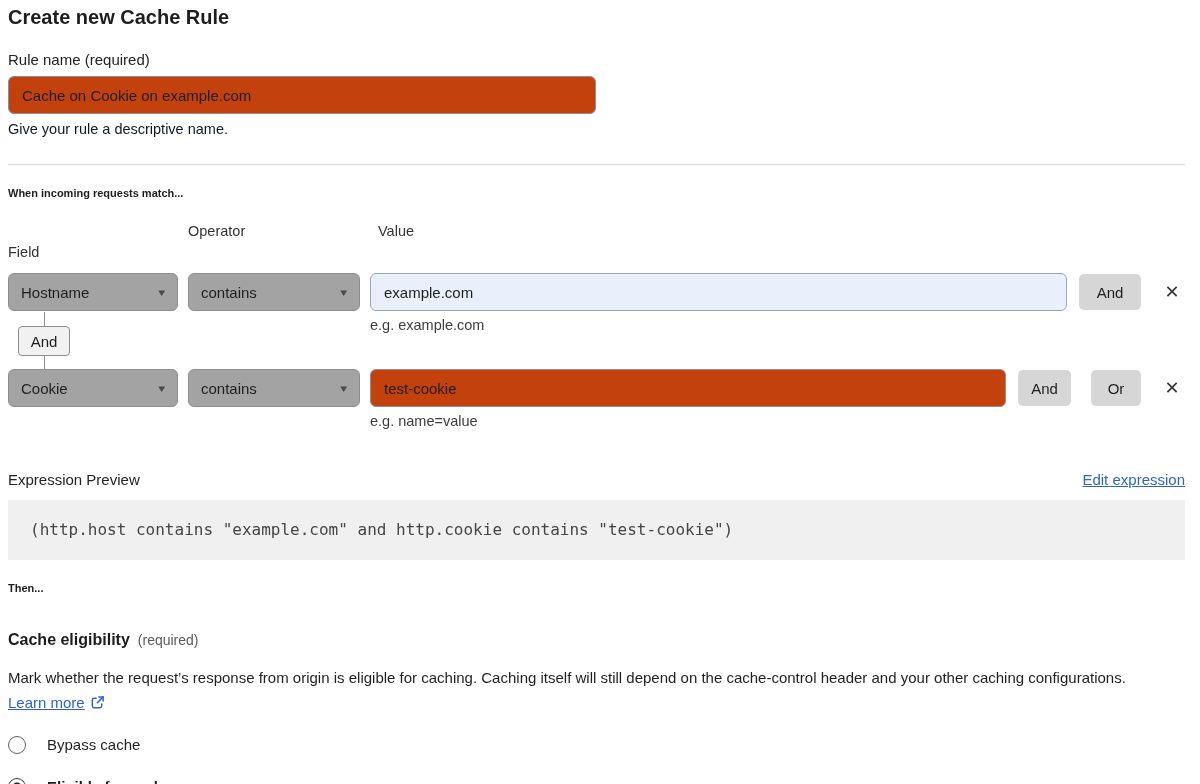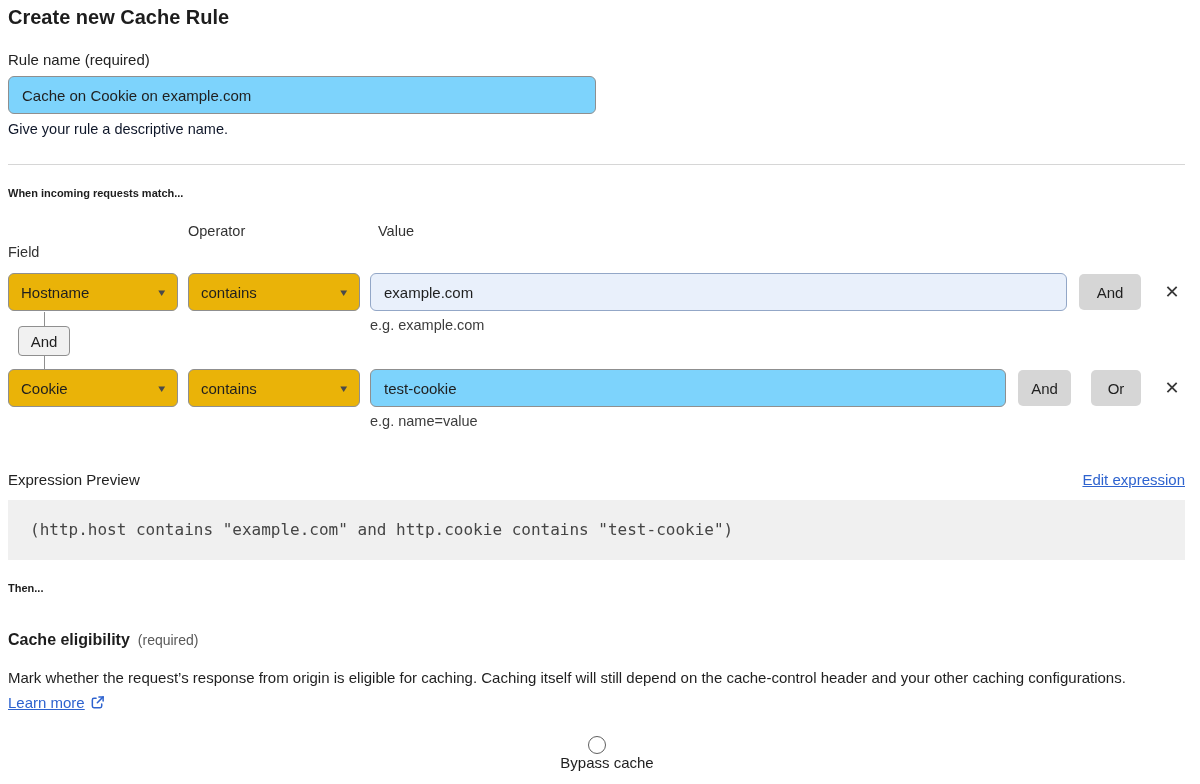--- a/index.html
+++ b/index.html
@@ -12,38 +12,38 @@
   }
   .page { padding: 6px 15px 0 8px; width: 1192px; }
   .content { width: 1177px; }
 
   h1.page-title { font-size: 20px; font-weight: 700; color: #1d1d1d; margin-bottom: 22px; }
 
   .field-label { font-size: 15px; color: #222; margin-bottom: 8px; }
   .text-input {
     height: 38px; border: 1px solid #8f8f8f; border-radius: 6px;
     font-family: "Liberation Sans", sans-serif;
-    font-size: 15px; color: #1f1f1f; padding: 0 13px; background: #7dd3fc;
+    font-size: 15px; color: #1f1f1f; padding: 0 13px; background: #c2410c;
     width: 100%; outline: none;
   }
   .rule-name-input { width: 588px; display: block; }
   .helper { font-size: 14.5px; color: #0f172a; margin-top: 7px; }
 
   .divider { border: none; border-top: 1px solid #d6d6d6; margin: 27px 0 0 0; }
 
   h2.section-heading { font-size: 11px; font-weight: 700; color: #1d1d1d; margin-top: 22px; }
 
   .col-labels { display: flex; margin-top: 24px; font-size: 14.5px; color: #333; }
   .col-label-field { width: 170px; margin-top: 21px; }
   .col-label-operator { width: 172px; margin-left: 10px; }
   .col-label-value { margin-left: 18px; }
 
   .match-row { display: flex; align-items: flex-start; gap: 10px; margin-top: 13px; }
   .select {
-    height: 38px; border: 1px solid #8f8f8f; border-radius: 6px; background: #eab308;
+    height: 38px; border: 1px solid #8f8f8f; border-radius: 6px; background: #a3a3a3;
     display: flex; align-items: center; justify-content: space-between;
     padding: 0 12px; font-size: 15px; color: #1f1f1f; cursor: pointer; flex: none;
   }
   .select-field { width: 170px; }
   .select-operator { width: 172px; }
   .caret { font-size: 11px; color: #4a4a4a; transform: scaleX(1.25); }
 
   .value-col { flex: 1 1 auto; min-width: 0; }
   .value-input-highlight { background: #e9f0fb; border-color: #93a7c7; }
   .value-hint { font-size: 14.5px; color: #3d3d3d; margin-top: 6px; }
@@ -83,21 +83,21 @@
 
   .then-heading { margin-top: 28px; }
 
   .eligibility-heading-row { margin-top: 37px; display: flex; align-items: baseline; gap: 8px; }
   .eligibility-heading { font-size: 16px; font-weight: 700; color: #1d1d1d; }
   .required-note { font-size: 14px; color: #595959; }
 
   .description { margin-top: 16px; font-size: 15px; color: #1f1f1f; line-height: 25px; max-width: 1160px; }
   .ext-icon { margin-left: 5px; vertical-align: -2px; }
 
-  .radio-row { display: flex; align-items: center; margin-top: 0; cursor: pointer; flex-direction: column; }
+  .radio-row { display: flex; margin-top: 0; cursor: pointer; }
   .radio-row-1 { margin-top: 21px; }
   .radio-row-2 { margin-top: 24px; }
   .radio {
     width: 18px; height: 18px; border-radius: 50%; border: 1.5px solid #5f5f5f;
     background: #fff; flex: none; position: relative;
   }
   .radio.selected { border-color: #3a3a3a; }
   .radio.selected::after {
     content: ""; position: absolute; left: 50%; top: 50%;
     width: 9px; height: 9px; border-radius: 50%; background: #222;

